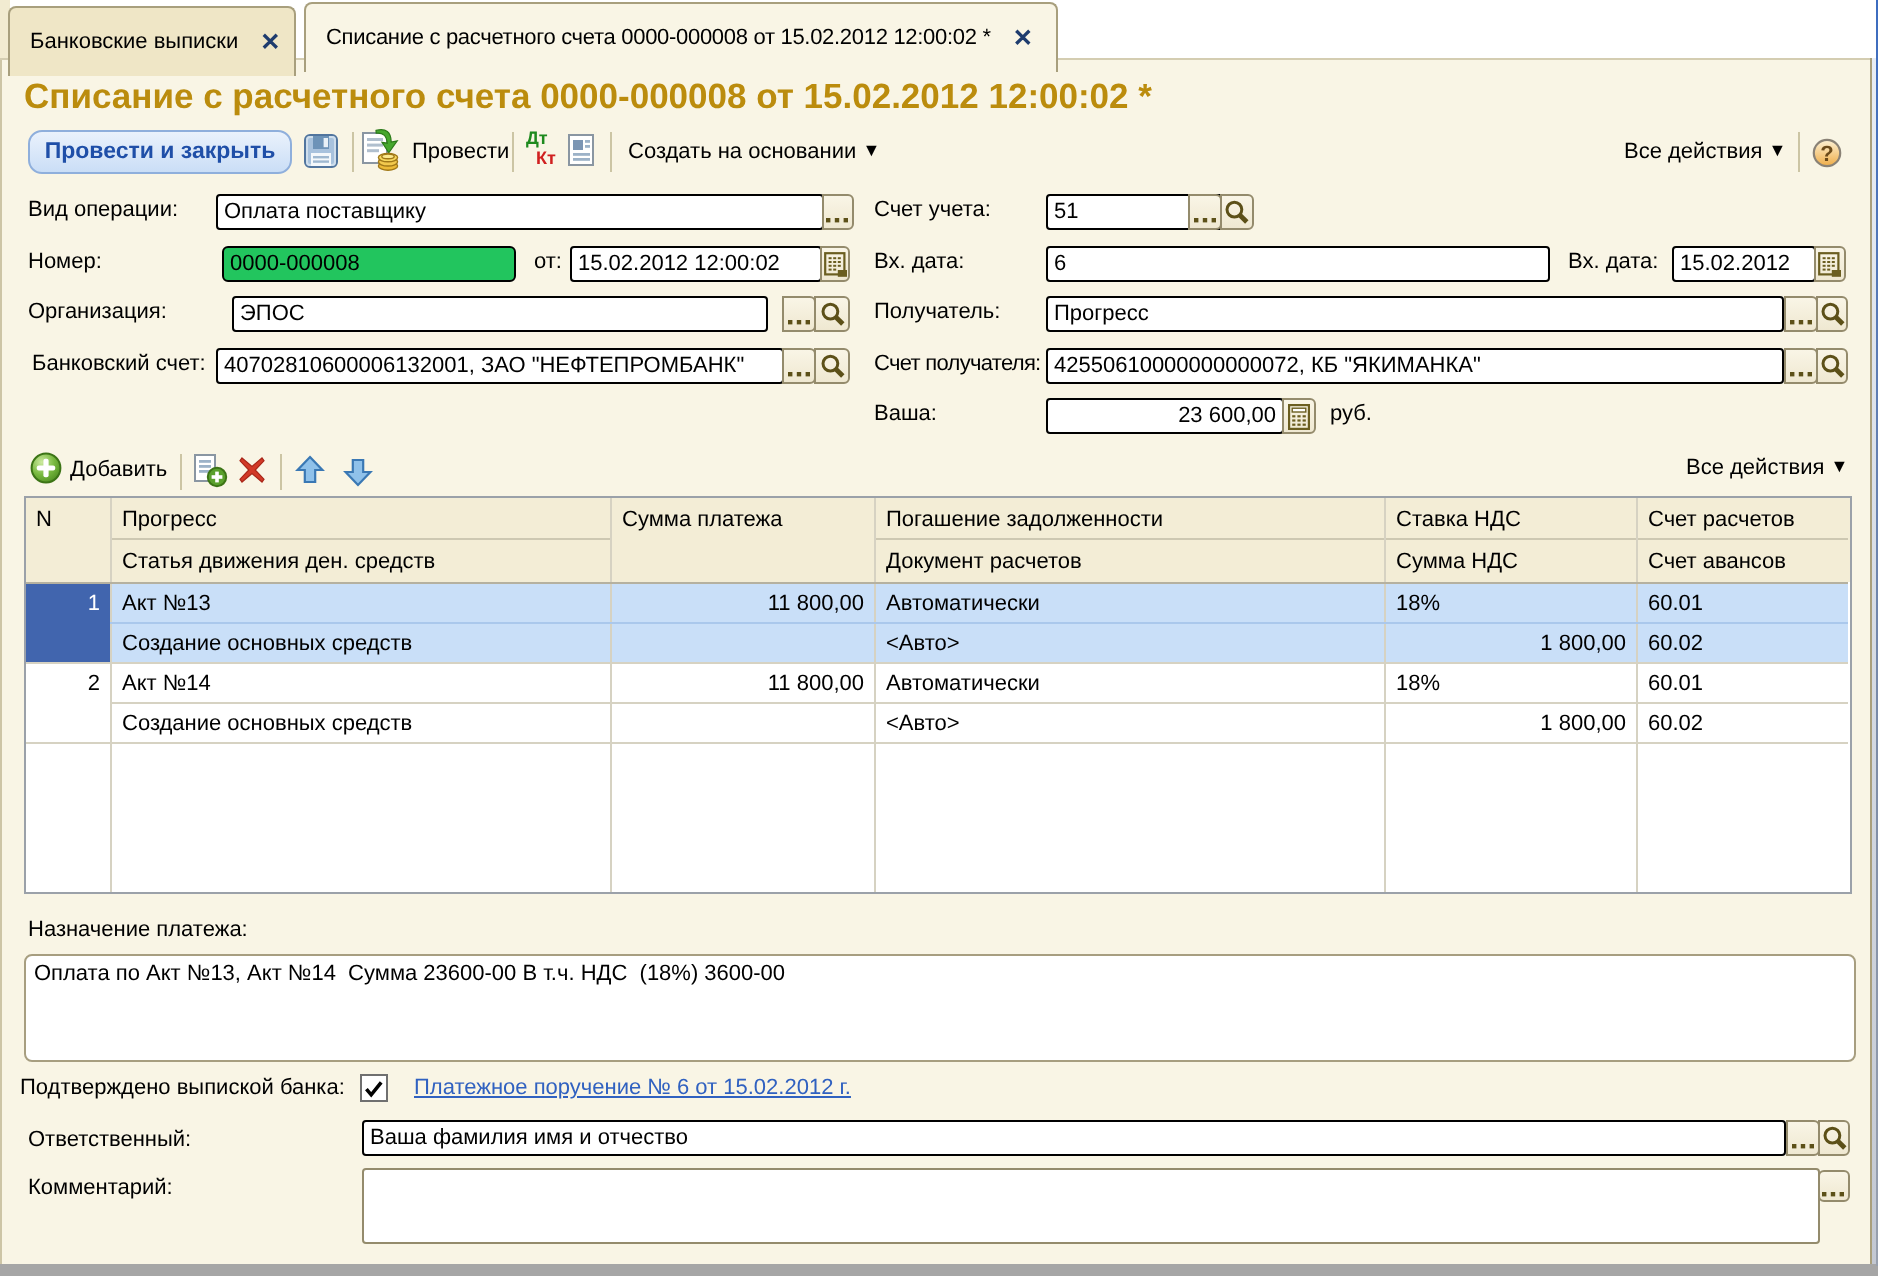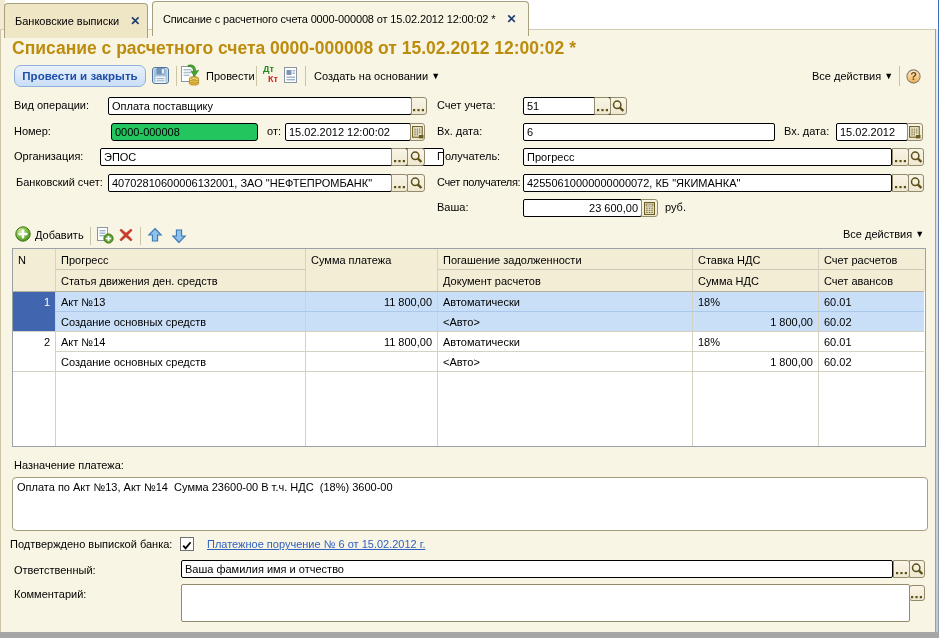--- a/index.html
+++ b/index.html
@@ -177,21 +177,21 @@
         <rect x="4.6" y="6.4" width="1.5" height="1"></rect>
         <rect x="6.9" y="6.4" width="1.5" height="1"></rect>
         <rect x="2.3" y="8.3" width="1.5" height="1"></rect>
         <rect x="4.6" y="8.3" width="1.5" height="1"></rect>
         <rect x="6.9" y="9" width="4.6" height="3.4"></rect>
       </g>
     </svg>
   </div>
 
 <div class="abs lbl" style="left:14px;top:150px">Организация:</div>
-<div class="abs inp" style="left:100px;top:148px;width:344px">ЭПОС</div>
+<div class="abs inp" style="left:116px;top:148px;width:268px">ЭПОС</div>
 <div class="abs fbtn" style="left:391px;top:148px;width:17px">
     <svg class="dots" width="12" height="3" viewBox="0 0 12 3">
       <rect x="0" y="0" width="2.2" height="2.2" fill="#5c5018"></rect>
       <rect x="4.4" y="0" width="2.2" height="2.2" fill="#5c5018"></rect>
       <rect x="8.8" y="0" width="2.2" height="2.2" fill="#5c5018"></rect>
     </svg>
   </div>
 <div class="abs fbtn" style="left:407px;top:148px;width:18px">
 <svg width="13" height="13" viewBox="0 0 13 13">
       <circle cx="5.2" cy="4.8" r="3.7" fill="none" stroke="#5c5018" stroke-width="1.5"></circle>

